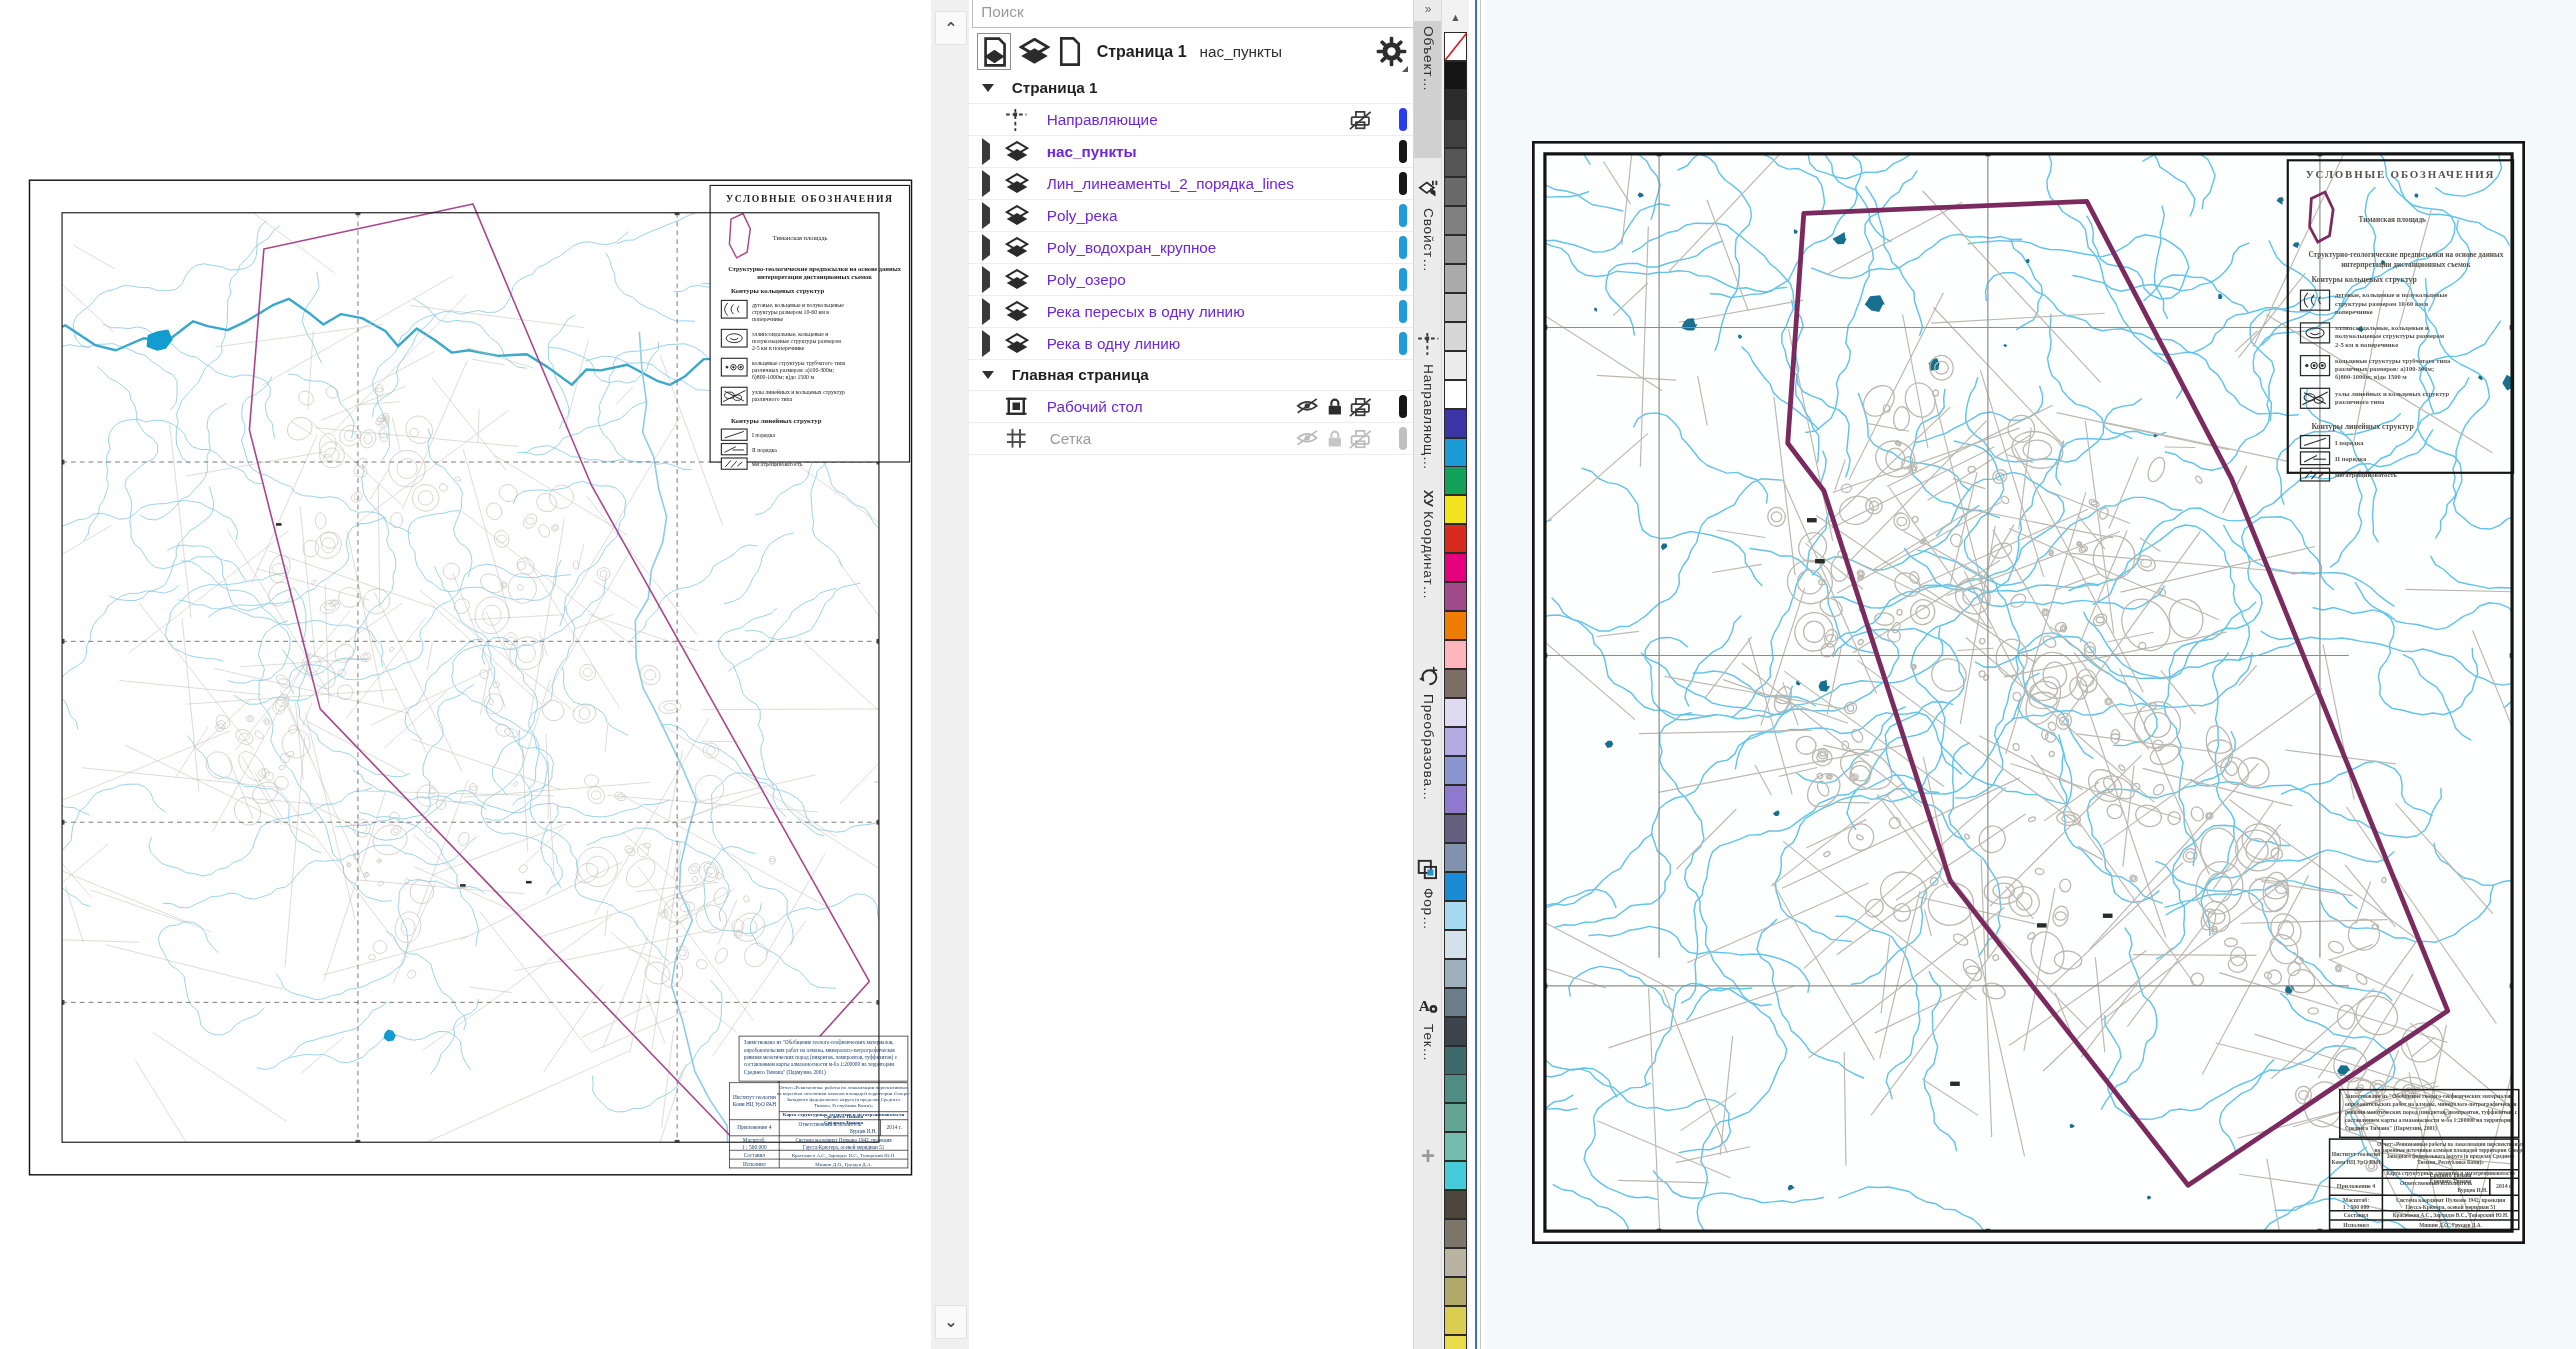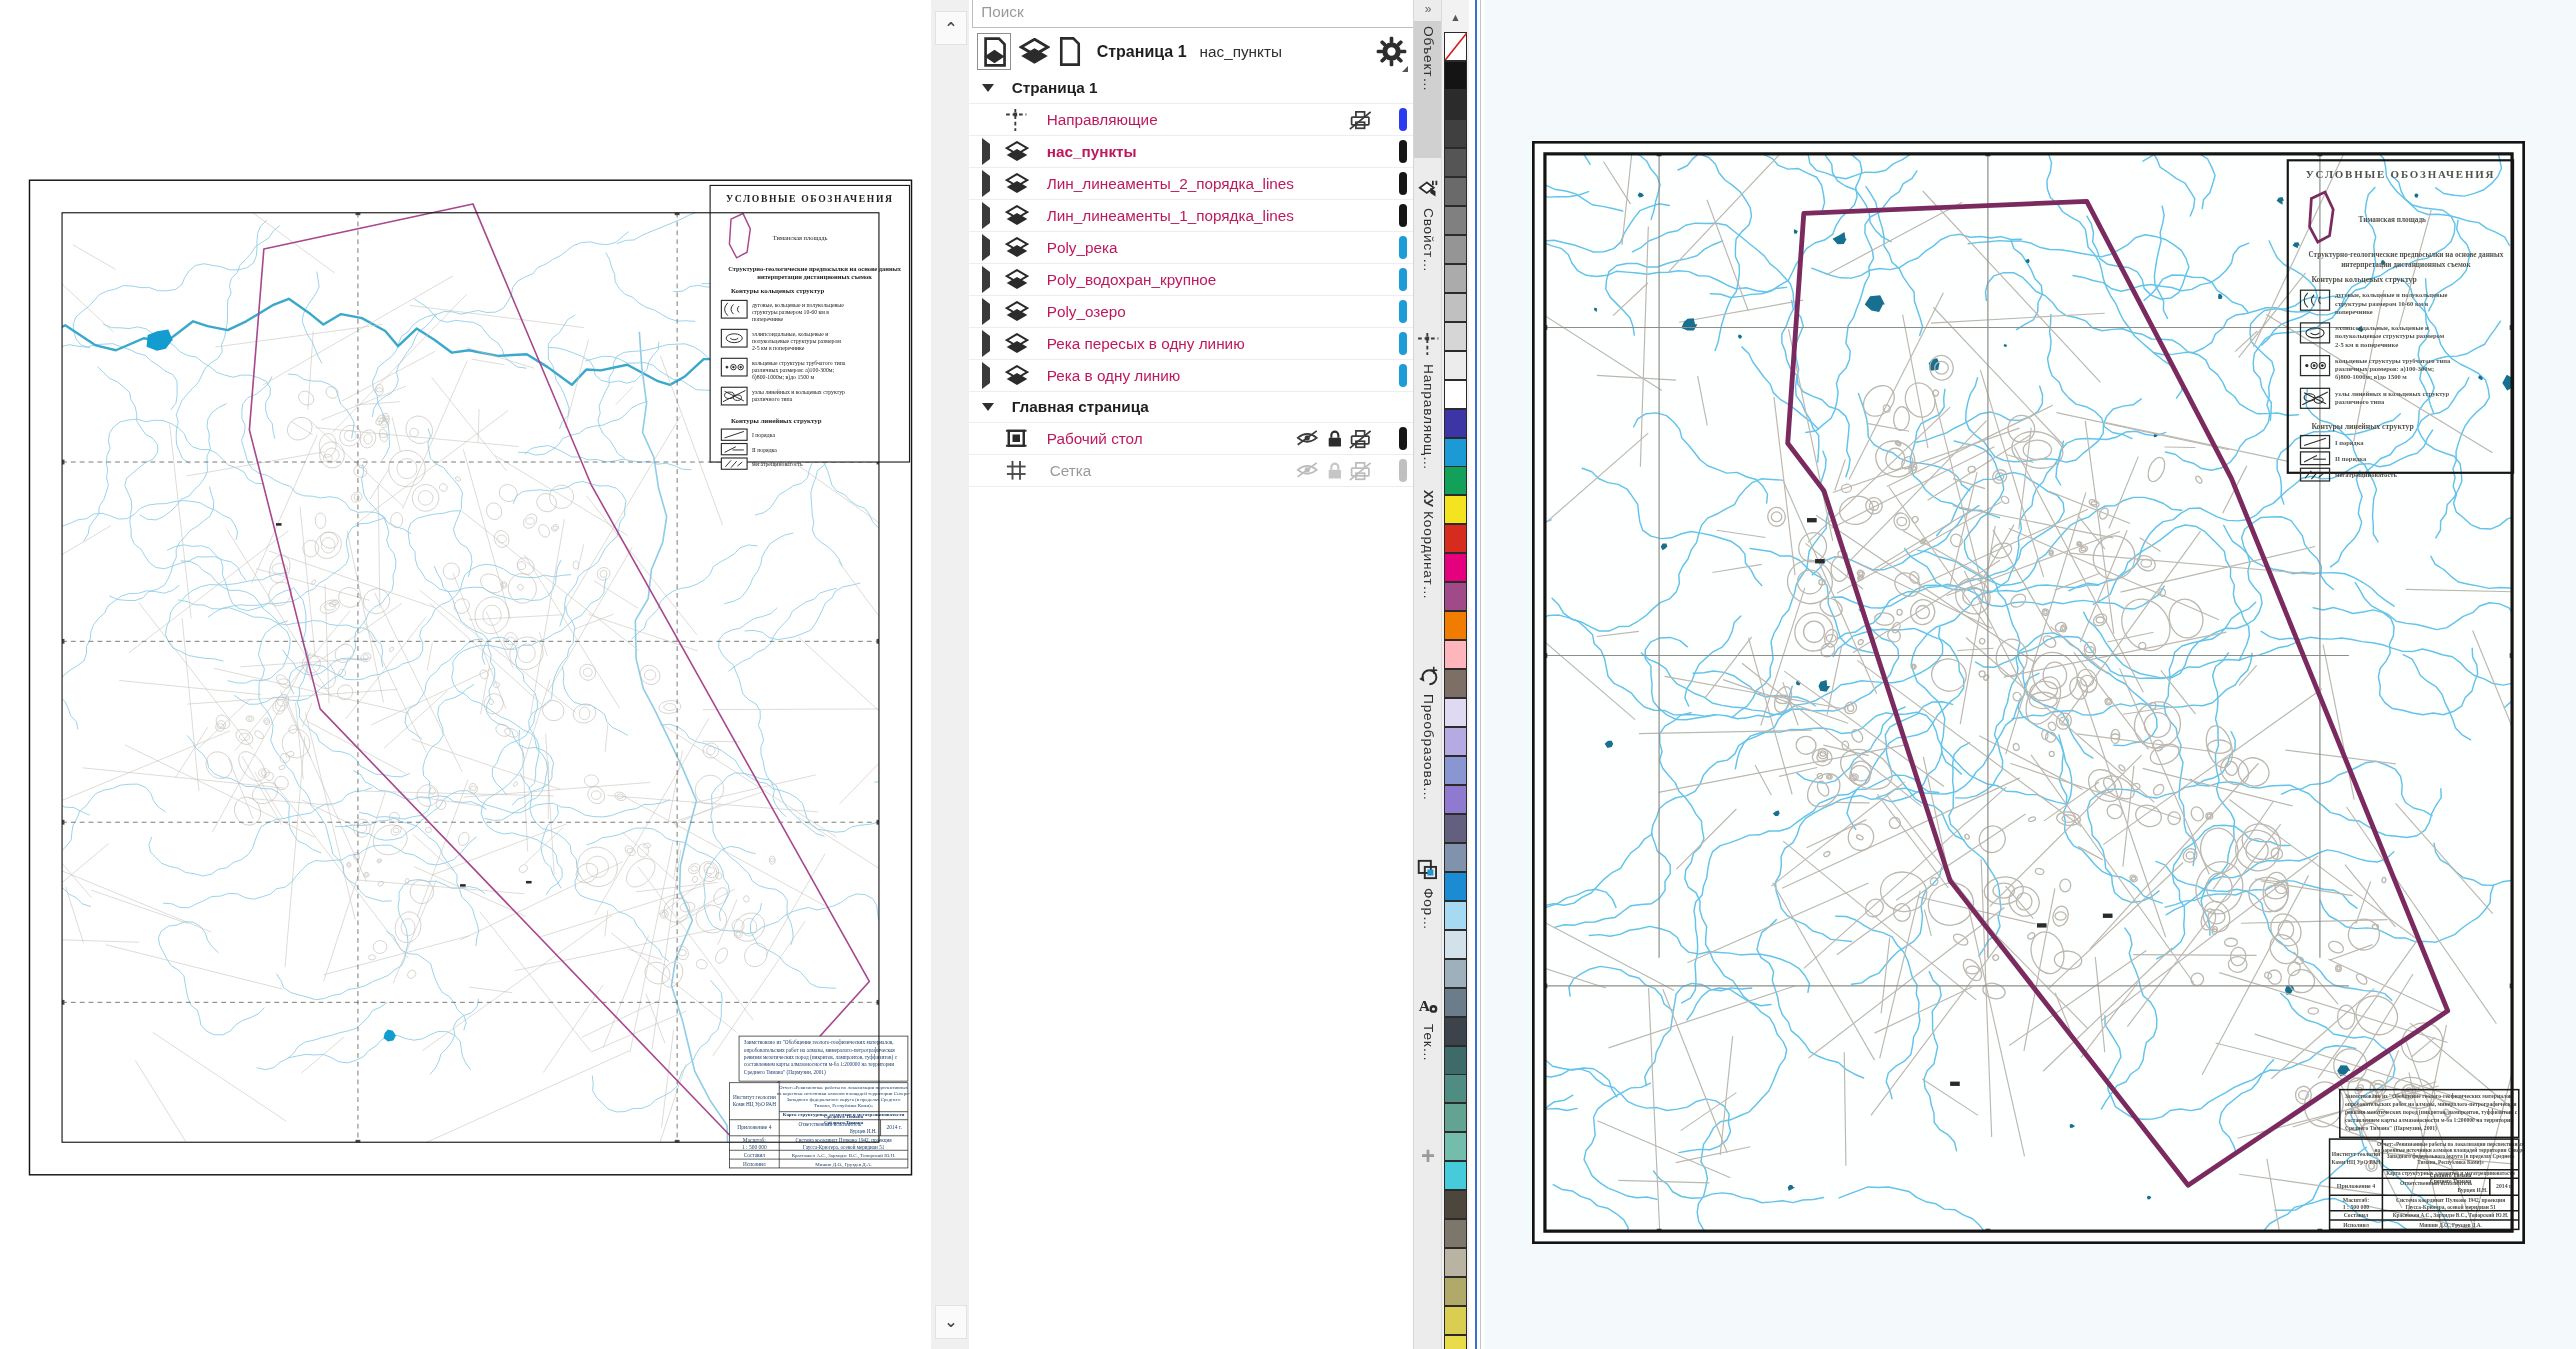--- a/index.html
+++ b/index.html
@@ -26,21 +26,21 @@
   #gear{position:absolute;right:6.4px;top:6.4px;cursor:pointer;}
   #gear .tri{position:absolute;right:-1.6px;bottom:-1.6px;width:0;height:0;border-left:6.4px solid transparent;border-bottom:6.4px solid #555;}
   #tree{position:absolute;left:0;top:73px;width:444px;}
   .trow{position:relative;height:31px;border-bottom:0.8px solid #ededed;display:flex;align-items:center;background:#fff;}
   .thead{height:30px;}
   .thead .vtri{margin-left:13px;width:0;height:0;border-left:6.4px solid transparent;border-right:6.4px solid transparent;border-top:8.8px solid #2f2f2f;}
   .thead .tlabel{margin-left:17.7px;font-weight:bold;font-size:15.3px;}
   .arr{width:13px;margin-left:13px;}
   .arr .rtri{width:0;height:0;border-top:6.4px solid transparent;border-bottom:6.4px solid transparent;border-left:8.8px solid #3a3a3a;}
   .islot{width:26px;margin-left:9.7px;display:flex;align-items:center;}
-  .lname{margin-left:16px;font-size:15.3px;color:#be185d;white-space:nowrap;}
+  .lname{margin-left:16px;font-size:15.3px;color:#6d28d9;white-space:nowrap;}
   .lname.b{font-weight:bold;}
   .lname.dim{color:#9a9a9a;margin-left:19px;}
   .chip{position:absolute;right:6.4px;top:4px;width:8px;height:22.5px;border-radius:4px;cursor:pointer;}
   .ric{position:absolute;top:5.6px;}
   
   #tabstrip{position:absolute;left:1413px;top:0;width:28px;height:1350px;background:#ececec;border-left:0.8px solid #d6d6d6;}
   #tabstrip .chev{position:absolute;top:1.6px;left:0;width:28px;text-align:center;color:#666;font-size:12px;}
   .dtab{position:absolute;left:0;width:28px;display:flex;flex-direction:column;align-items:center;cursor:pointer;}
   .dtab.active{background:#d0d0d0;}
   .dtab .vlabel{writing-mode:vertical-rl;font-size:13.7px;color:#2f2f2f;margin-top:4.8px;letter-spacing:0.8px;}
@@ -747,31 +747,20 @@
         </div>
         <div class="trow">
           <span class="arr"><span class="rtri"></span></span>
           <span class="islot">
             <svg width="24" height="21" viewBox="0 0 28 24">
               <path d="M14 1 l12 7 -12 7 -12 -7 z" fill="#fff" stroke="#2b2b2b" stroke-width="2.4"></path>
               <path d="M14 9 l12 7 -12 7 -12 -7 z" fill="#2b2b2b"></path>
             </svg>
           </span>
           <span class="lname">Лин_линеаменты_2_порядка_lines</span>
-          <span class="chip" style="background:#161616"></span>
-        </div>
-        <div class="trow">
-          <span class="arr"><span class="rtri"></span></span>
-          <span class="islot">
-            <svg width="24" height="21" viewBox="0 0 28 24">
-              <path d="M14 1 l12 7 -12 7 -12 -7 z" fill="#fff" stroke="#2b2b2b" stroke-width="2.4"></path>
-              <path d="M14 9 l12 7 -12 7 -12 -7 z" fill="#2b2b2b"></path>
-            </svg>
-          </span>
-          <span class="lname">Лин_линеаменты_1_порядка_lines</span>
           <span class="chip" style="background:#161616"></span>
         </div>
         <div class="trow">
           <span class="arr"><span class="rtri"></span></span>
           <span class="islot">
             <svg width="24" height="21" viewBox="0 0 28 24">
               <path d="M14 1 l12 7 -12 7 -12 -7 z" fill="#fff" stroke="#2b2b2b" stroke-width="2.4"></path>
               <path d="M14 9 l12 7 -12 7 -12 -7 z" fill="#2b2b2b"></path>
             </svg>
           </span>

